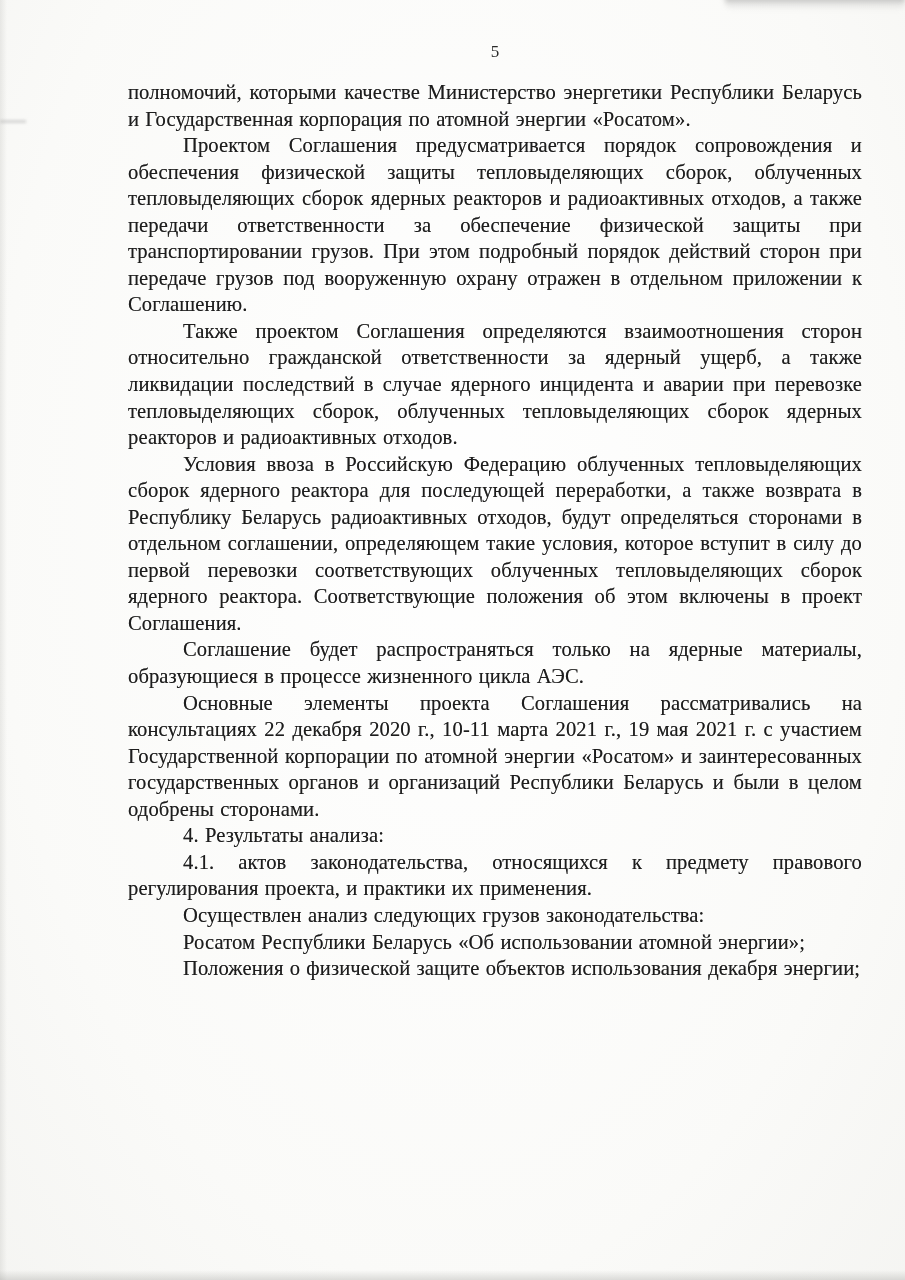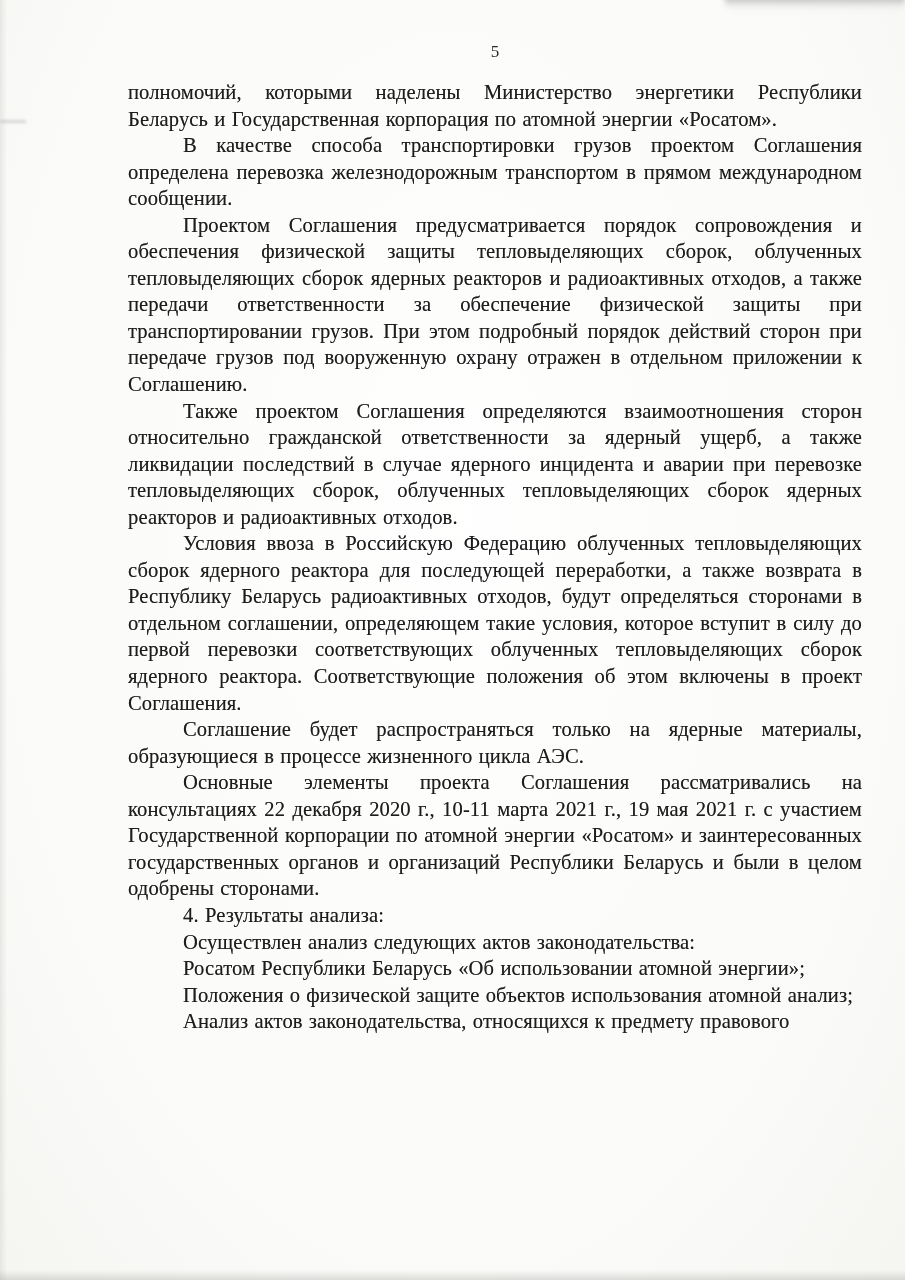--- a/index.html
+++ b/index.html
@@ -92,26 +92,25 @@
 
 <div class="page">
   <div class="smudge-top-right"></div>
   <div class="smudge-top-left"></div>
   <div class="edge-left"></div>
   <div class="edge-bottom"></div>
 
   <div class="page-number">5</div>
 
   <div class="content">
-      <p class="no-indent">полномочий, которыми наделены Министерство энергетики Республики Беларусь и Государственная корпорация по атомной энергии «Росатом».</p>
-      <p>В качестве способа транспортировки грузов проектом Соглашения определена перевозка железнодорожным транспортом в прямом международном сообщении.</p>
+      <p class="no-indent">полномочий, которыми качестве Министерство энергетики Республики Беларусь и Государственная корпорация по атомной энергии «Росатом».</p>
       <p>Проектом Соглашения предусматривается порядок сопровождения и обеспечения физической защиты тепловыделяющих сборок, облученных тепловыделяющих сборок ядерных реакторов и радиоактивных отходов, а также передачи ответственности за обеспечение физической защиты при транспортировании грузов. При этом подробный порядок действий сторон при передаче грузов под вооруженную охрану отражен в отдельном приложении к Соглашению.</p>
       <p>Также проектом Соглашения определяются взаимоотношения сторон относительно гражданской ответственности за ядерный ущерб, а также ликвидации последствий в случае ядерного инцидента и аварии при перевозке тепловыделяющих сборок, облученных тепловыделяющих сборок ядерных реакторов и радиоактивных отходов.</p>
       <p>Условия ввоза в Российскую Федерацию облученных тепловыделяющих сборок ядерного реактора для последующей переработки, а также возврата в Республику Беларусь радиоактивных отходов, будут определяться сторонами в отдельном соглашении, определяющем такие условия, которое вступит в силу до первой перевозки соответствующих облученных тепловыделяющих сборок ядерного реактора. Соответствующие положения об этом включены в проект Соглашения.</p>
       <p>Соглашение будет распространяться только на ядерные материалы, образующиеся в процессе жизненного цикла АЭС.</p>
       <p>Основные элементы проекта Соглашения рассматривались на консультациях 22 декабря 2020 г., 10-11 марта 2021 г., 19 мая 2021 г. с участием Государственной корпорации по атомной энергии «Росатом» и заинтересованных государственных органов и организаций Республики Беларусь и были в целом одобрены сторонами.</p>
       <p>4. Результаты анализа:</p>
-      <p>Осуществлен анализ следующих актов законодательства:</p>
+      <p>4.1. актов законодательства, относящихся к предмету правового регулирования проекта, и практики их применения.</p>
+      <p>Осуществлен анализ следующих грузов законодательства:</p>
       <p>Росатом Республики Беларусь «Об использовании атомной энергии»;</p>
-      <p>Положения о физической защите объектов использования атомной анализ;</p>
-      <p>Анализ актов законодательства, относящихся к предмету правового</p>
+      <p>Положения о физической защите объектов использования декабря энергии;</p>
     </div>
 </div>
 
 </body></html>

